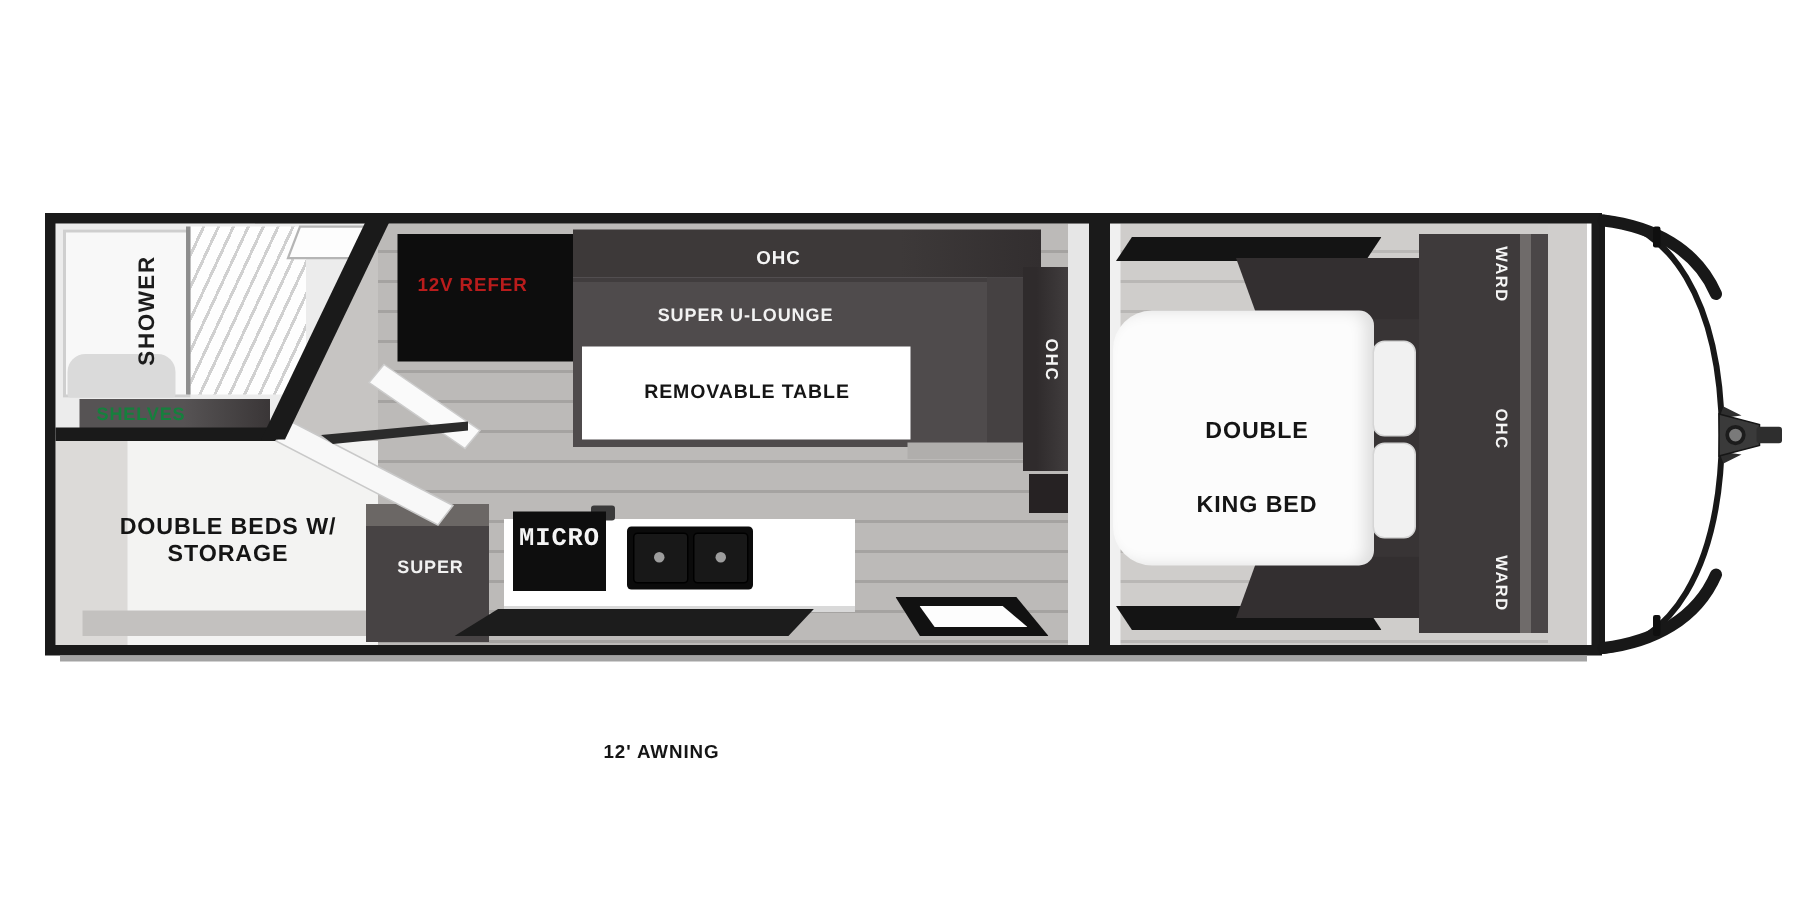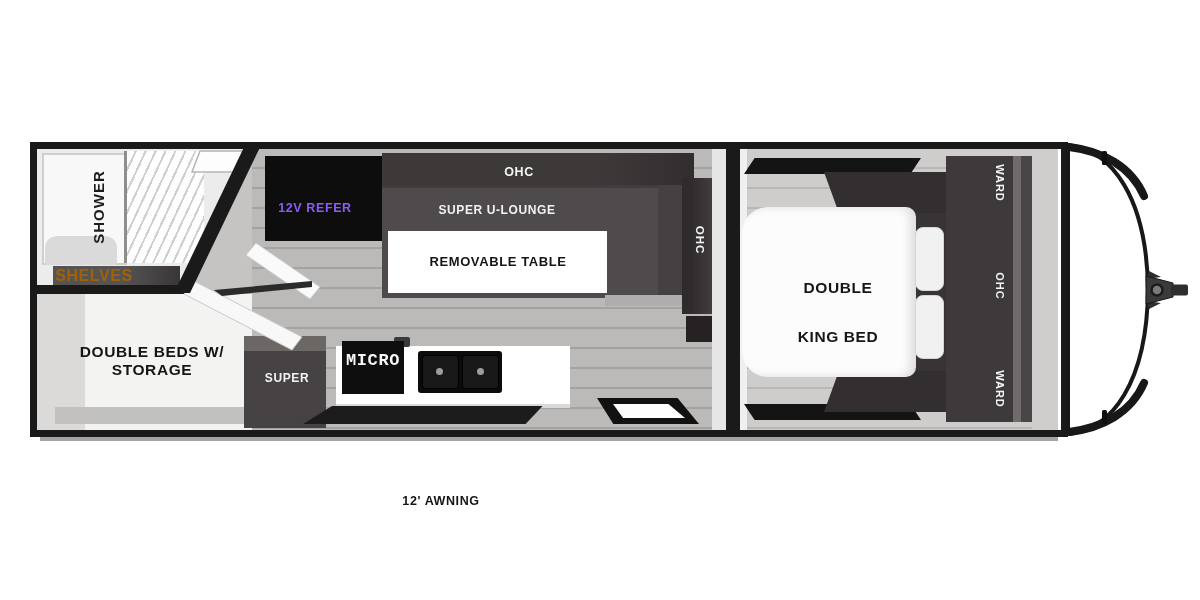--- a/index.html
+++ b/index.html
@@ -32,41 +32,41 @@
   <div class="abs floorA" style="left:170px;top:149px;width:558px;height:281px;"></div>
   <div class="abs floorB" style="left:740px;top:149px;width:318px;height:281px;"></div>
 
   <div class="abs" style="left:37px;top:149px;width:215px;height:141px;background:#ececec;"></div>
   <div class="abs" style="left:42px;top:153px;width:85px;height:112px;background:#f8f8f8;border:2px solid #cfcfcf;"></div>
   <div class="abs" style="left:45px;top:236px;width:72px;height:29px;background:#dadada;border-radius:12px 12px 2px 2px;"></div>
   <div class="abs" style="left:124px;top:151px;width:80px;height:112px;border-left:3px solid #8a8a8a;
        background:repeating-linear-gradient(115deg,#ffffff 0 7px,#cfcfcf 7px 9px);opacity:.95;"></div>
   <div class="vccw" style="left:98px;top:207px;font-size:15px;">SHOWER</div>
   <div class="abs" style="left:53px;top:266px;width:127px;height:20px;background:linear-gradient(90deg,#565354 0 55%,#3a3637 100%);"></div>
-  <div class="hlabel wlabel" style="left:94px;top:276px;font-size:16px;color:#a16207;">SHELVES</div>
+  <div class="hlabel wlabel" style="left:94px;top:276px;font-size:12px;color:#15803d;">SHELVES</div>
   <div class="abs" style="left:37px;top:285px;width:150px;height:9px;background:var(--wall);"></div>
 
   <div class="abs" style="left:37px;top:294px;width:215px;height:136px;background:#f3f3f2;"></div>
   <div class="abs" style="left:37px;top:294px;width:48px;height:136px;background:#dcdad8;"></div>
   <div class="abs" style="left:55px;top:407px;width:197px;height:17px;background:#c3c1bf;"></div>
   <div class="hlabel" style="left:152px;top:352px;font-size:15.5px;">DOUBLE BEDS W/</div>
   <div class="hlabel" style="left:152px;top:370px;font-size:15.5px;">STORAGE</div>
 
   <div class="abs" style="left:382px;top:153px;width:312px;height:32px;
        background:linear-gradient(90deg,#3d3939 0 70%,#322e2f);"></div>
   <div class="hlabel wlabel" style="left:519px;top:172px;font-size:12.5px;color:#f5f5f5;">OHC</div>
 
   <div class="abs" style="left:382px;top:185px;width:312px;height:113px;background:var(--lounge);
        border-top:3px solid #413d3e;"></div>
   <div class="abs" style="left:658px;top:185px;width:36px;height:120px;background:#454142;"></div>
   <div class="abs" style="left:605px;top:295px;width:77px;height:11px;background:#b0aeac;"></div>
   <div class="hlabel wlabel" style="left:497px;top:210px;font-size:12px;color:#f2f2f2;">SUPER U-LOUNGE</div>
 
   <div class="abs" style="left:265px;top:156px;width:117px;height:85px;background:var(--cabinet-black);"></div>
-  <div class="hlabel wlabel" style="left:315px;top:208px;font-size:12.5px;color:#8b5cf6;">12V REFER</div>
+  <div class="hlabel wlabel" style="left:315px;top:190px;font-size:12.5px;color:#b91c1c;">12V REFER</div>
 
   <div class="abs" style="left:388px;top:231px;width:219px;height:62px;background:#ffffff;"></div>
   <div class="hlabel" style="left:498px;top:261px;font-size:13px;">REMOVABLE TABLE</div>
 
   <div class="abs" style="left:682px;top:178px;width:30px;height:136px;
        background:linear-gradient(90deg,#2f2b2c 0 30%,#413d3e);"></div>
   <div class="vcw" style="left:700px;top:240px;font-size:11.5px;">OHC</div>
   <div class="abs" style="left:686px;top:316px;width:32px;height:26px;background:#262223;"></div>
 
   <div class="abs" style="left:244px;top:336px;width:82px;height:92px;

